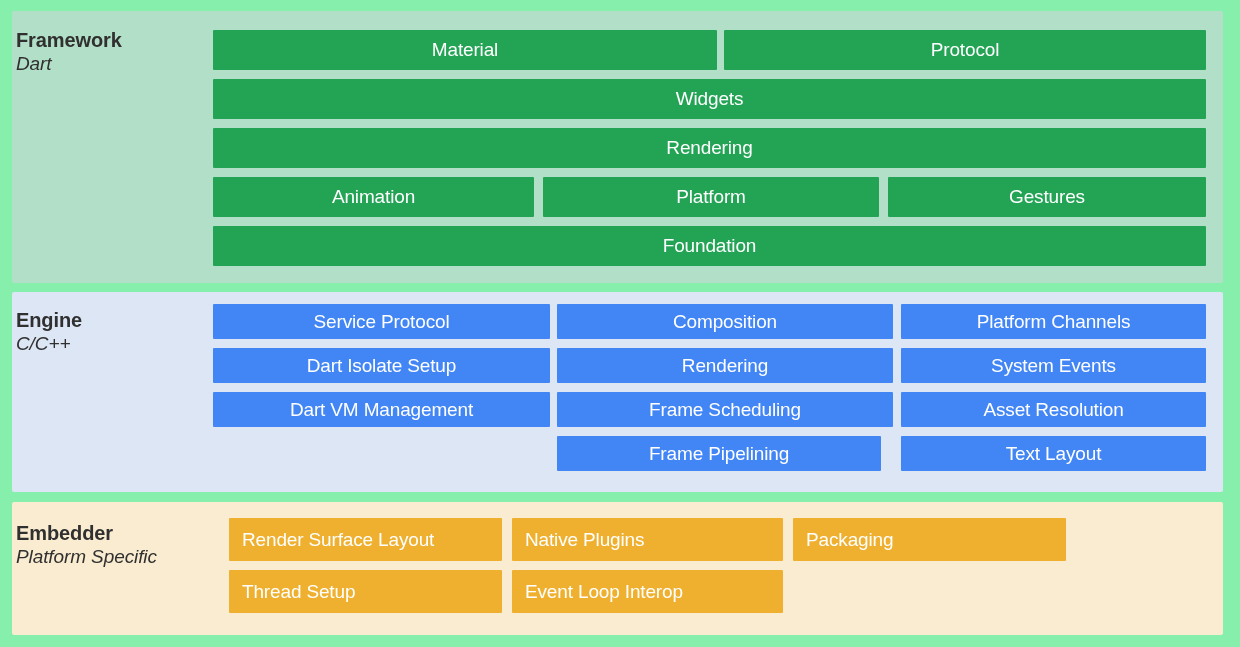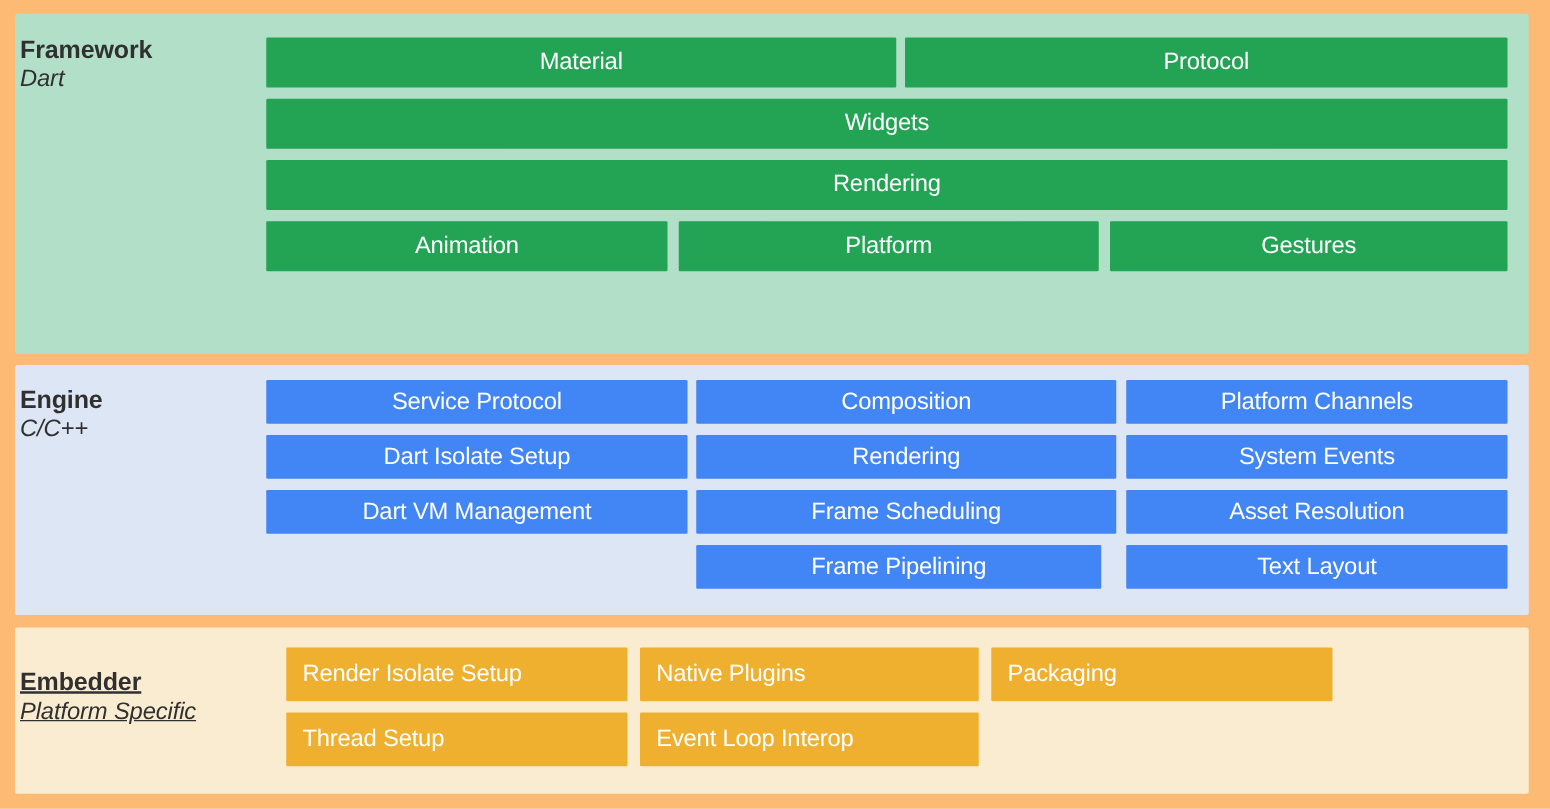--- a/index.html
+++ b/index.html
@@ -11,21 +11,21 @@
     width: 1240px;
     height: 647px;
     font-family: "Liberation Sans", sans-serif;
     overflow: hidden;
   }
 
   #diagram {
     position: relative;
     width: 1240px;
     height: 647px;
-    background: #fdba74;
+    background: #86efac;
   }
 
   
   .layer {
     position: absolute;
     left: 12px;
     width: 1211px;
     border-radius: 2px;
     box-sizing: border-box;
   }
@@ -61,21 +61,21 @@
   }
   .layer-title .sub {
     font-size: 19px;
     font-style: italic;
     font-weight: normal;
     letter-spacing: -0.1px;
     white-space: nowrap;
   }
   .title-framework { top: 29px; }
   .title-engine    { top: 309px; }
-  .title-embedder  { top: 535px; text-decoration: underline; }
+  .title-embedder  { top: 522px; }
 
   
   .box {
     position: absolute;
     box-sizing: border-box;
     display: flex;
     align-items: center;
     justify-content: center;
     color: #ffffff;
     font-size: 19px;
@@ -104,20 +104,21 @@
   <div class="box green" style="left:724px; top:30px; width:482px; height:40px;">Protocol</div>
 
   <div class="box green" style="left:213px; top:79px; width:993px; height:40px;">Widgets</div>
 
   <div class="box green" style="left:213px; top:128px; width:993px; height:40px;">Rendering</div>
 
   <div class="box green" style="left:213px; top:177px; width:321px; height:40px;">Animation</div>
   <div class="box green" style="left:543px; top:177px; width:336px; height:40px;">Platform</div>
   <div class="box green" style="left:888px; top:177px; width:318px; height:40px;">Gestures</div>
 
+  <div class="box green" style="left:213px; top:226px; width:993px; height:40px;">Foundation</div>
 
   <div class="layer layer-engine"></div>
 
   <div class="layer-title title-engine">
     <div class="name">Engine</div>
     <div class="sub">C/C++</div>
   </div>
 
   <div class="box blue" style="left:213px; top:304px; width:337px; height:35px;">Service Protocol</div>
   <div class="box blue" style="left:213px; top:348px; width:337px; height:35px;">Dart Isolate Setup</div>
@@ -133,21 +134,21 @@
   <div class="box blue" style="left:901px; top:392px; width:305px; height:35px;">Asset Resolution</div>
   <div class="box blue" style="left:901px; top:436px; width:305px; height:35px;">Text Layout</div>
 
   <div class="layer layer-embedder"></div>
 
   <div class="layer-title title-embedder">
     <div class="name">Embedder</div>
     <div class="sub">Platform Specific</div>
   </div>
 
-  <div class="box amber" style="left:229px; top:518px; width:273px; height:43px;">Render Isolate Setup</div>
+  <div class="box amber" style="left:229px; top:518px; width:273px; height:43px;">Render Surface Layout</div>
   <div class="box amber" style="left:229px; top:570px; width:273px; height:43px;">Thread Setup</div>
 
   <div class="box amber" style="left:512px; top:518px; width:271px; height:43px;">Native Plugins</div>
   <div class="box amber" style="left:512px; top:570px; width:271px; height:43px;">Event Loop Interop</div>
 
   <div class="box amber" style="left:793px; top:518px; width:273px; height:43px;">Packaging</div>
 
 </div>
 
 </body></html>

